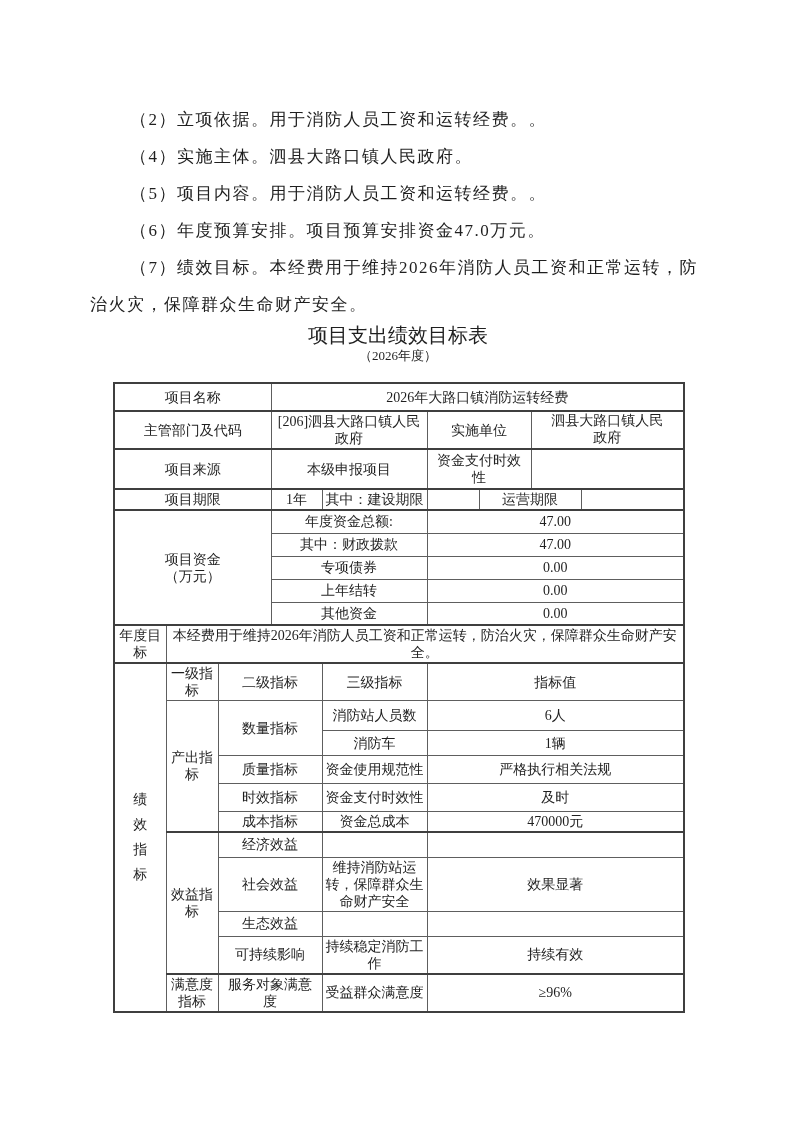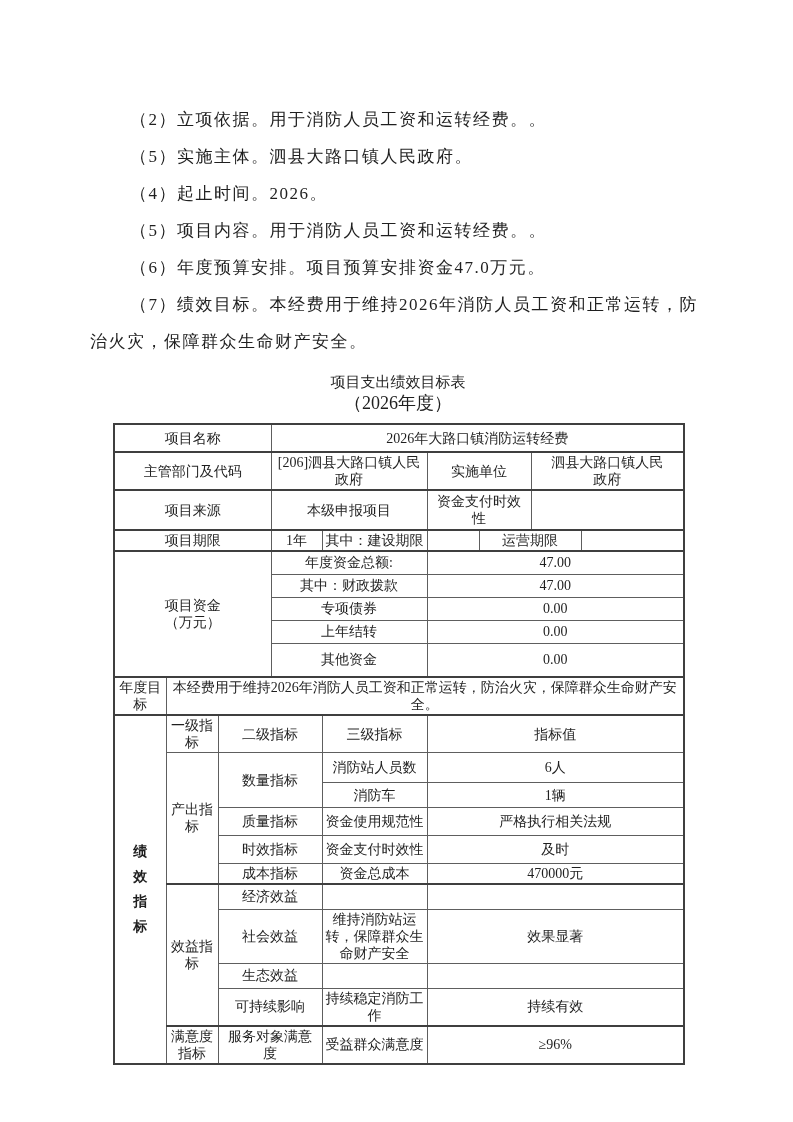--- a/index.html
+++ b/index.html
@@ -18,22 +18,22 @@
   .paras p {
     font-size:17px;
     line-height:37px;
     letter-spacing:1.5px;
     text-indent:2.35em;
     text-align:justify;
   }
 
   
   .caption { width:570px; margin-left:23px; text-align:center; }
-  .caption .t1 { font-size:15px; line-height:21px; margin-top:12px; }
-  .caption .t2 { font-size:18px; line-height:20px; margin-bottom:10px; }
+  .caption .t1 { font-size:20px; line-height:21px; margin-top:2px; }
+  .caption .t2 { font-size:13px; line-height:20px; margin-bottom:16px; }
 
   
   table.tbl {
     width:570px; margin-left:23px;
     border-collapse:collapse;
     table-layout:fixed;
     border:2px solid #3f3f3f;
     padding-left:20px;
   }
   table.tbl td {
@@ -41,32 +41,31 @@
     font-size:14px;
     line-height:17px;
     text-align:center;
     vertical-align:middle;
     padding:1px 3px;
     overflow:hidden;
     word-break:break-word;
   }
   tr.tt > td { border-top:2px solid #3f3f3f; }
   td.la { text-align:left; padding-left:7px; }
-  .vert { width:16px; margin:0 auto; word-break:break-all; line-height:25px;font-weight:bold; }
-  .wrap8 { display:inline-block; max-width:122px; }
+  .vert { width:16px; margin:0 auto; word-break:break-all; line-height:25px; }
+  .wrap8 { display:inline-block; max-width:122px;font-family:Liberation Mono, monospace; }
 </style>
 </head>
 <body>
 
 <div class="page">
 
   <div class="paras">
     <p>（2）立项依据。用于消防人员工资和运转经费。。</p>
-    <p>（5）实施主体。泗县大路口镇人民政府。</p>
-    <p>（4）起止时间。2026。</p>
+    <p>（4）实施主体。泗县大路口镇人民政府。</p>
     <p>（5）项目内容。用于消防人员工资和运转经费。。</p>
     <p>（6）年度预算安排。项目预算安排资金47.0万元。</p>
     <p>（7）绩效目标。本经费用于维持2026年消防人员工资和正常运转，防治火灾，保障群众生命财产安全。</p>
   </div>
 
   <div class="caption">
     <div class="t1">项目支出绩效目标表</div>
     <div class="t2">（2026年度）</div>
   </div>
 
@@ -125,21 +124,21 @@
       <td colspan="4" class="la">47.00</td>
     </tr>
     <tr style="height:23px">
       <td colspan="2" class="la">专项债券</td>
       <td colspan="4" class="la">0.00</td>
     </tr>
     <tr style="height:23px">
       <td colspan="2" class="la">上年结转</td>
       <td colspan="4" class="la">0.00</td>
     </tr>
-    <tr style="height:34px">
+    <tr style="height:23px">
       <td colspan="2" class="la">其他资金</td>
       <td colspan="4" class="la">0.00</td>
     </tr>
 
     <tr class="tt" style="height:38px">
       <td>年度目标</td>
       <td colspan="8" class="la">本经费用于维持2026年消防人员工资和正常运转，防治火灾，保障群众生命财产安全。</td>
     </tr>
 
     <tr class="tt" style="height:37px">

